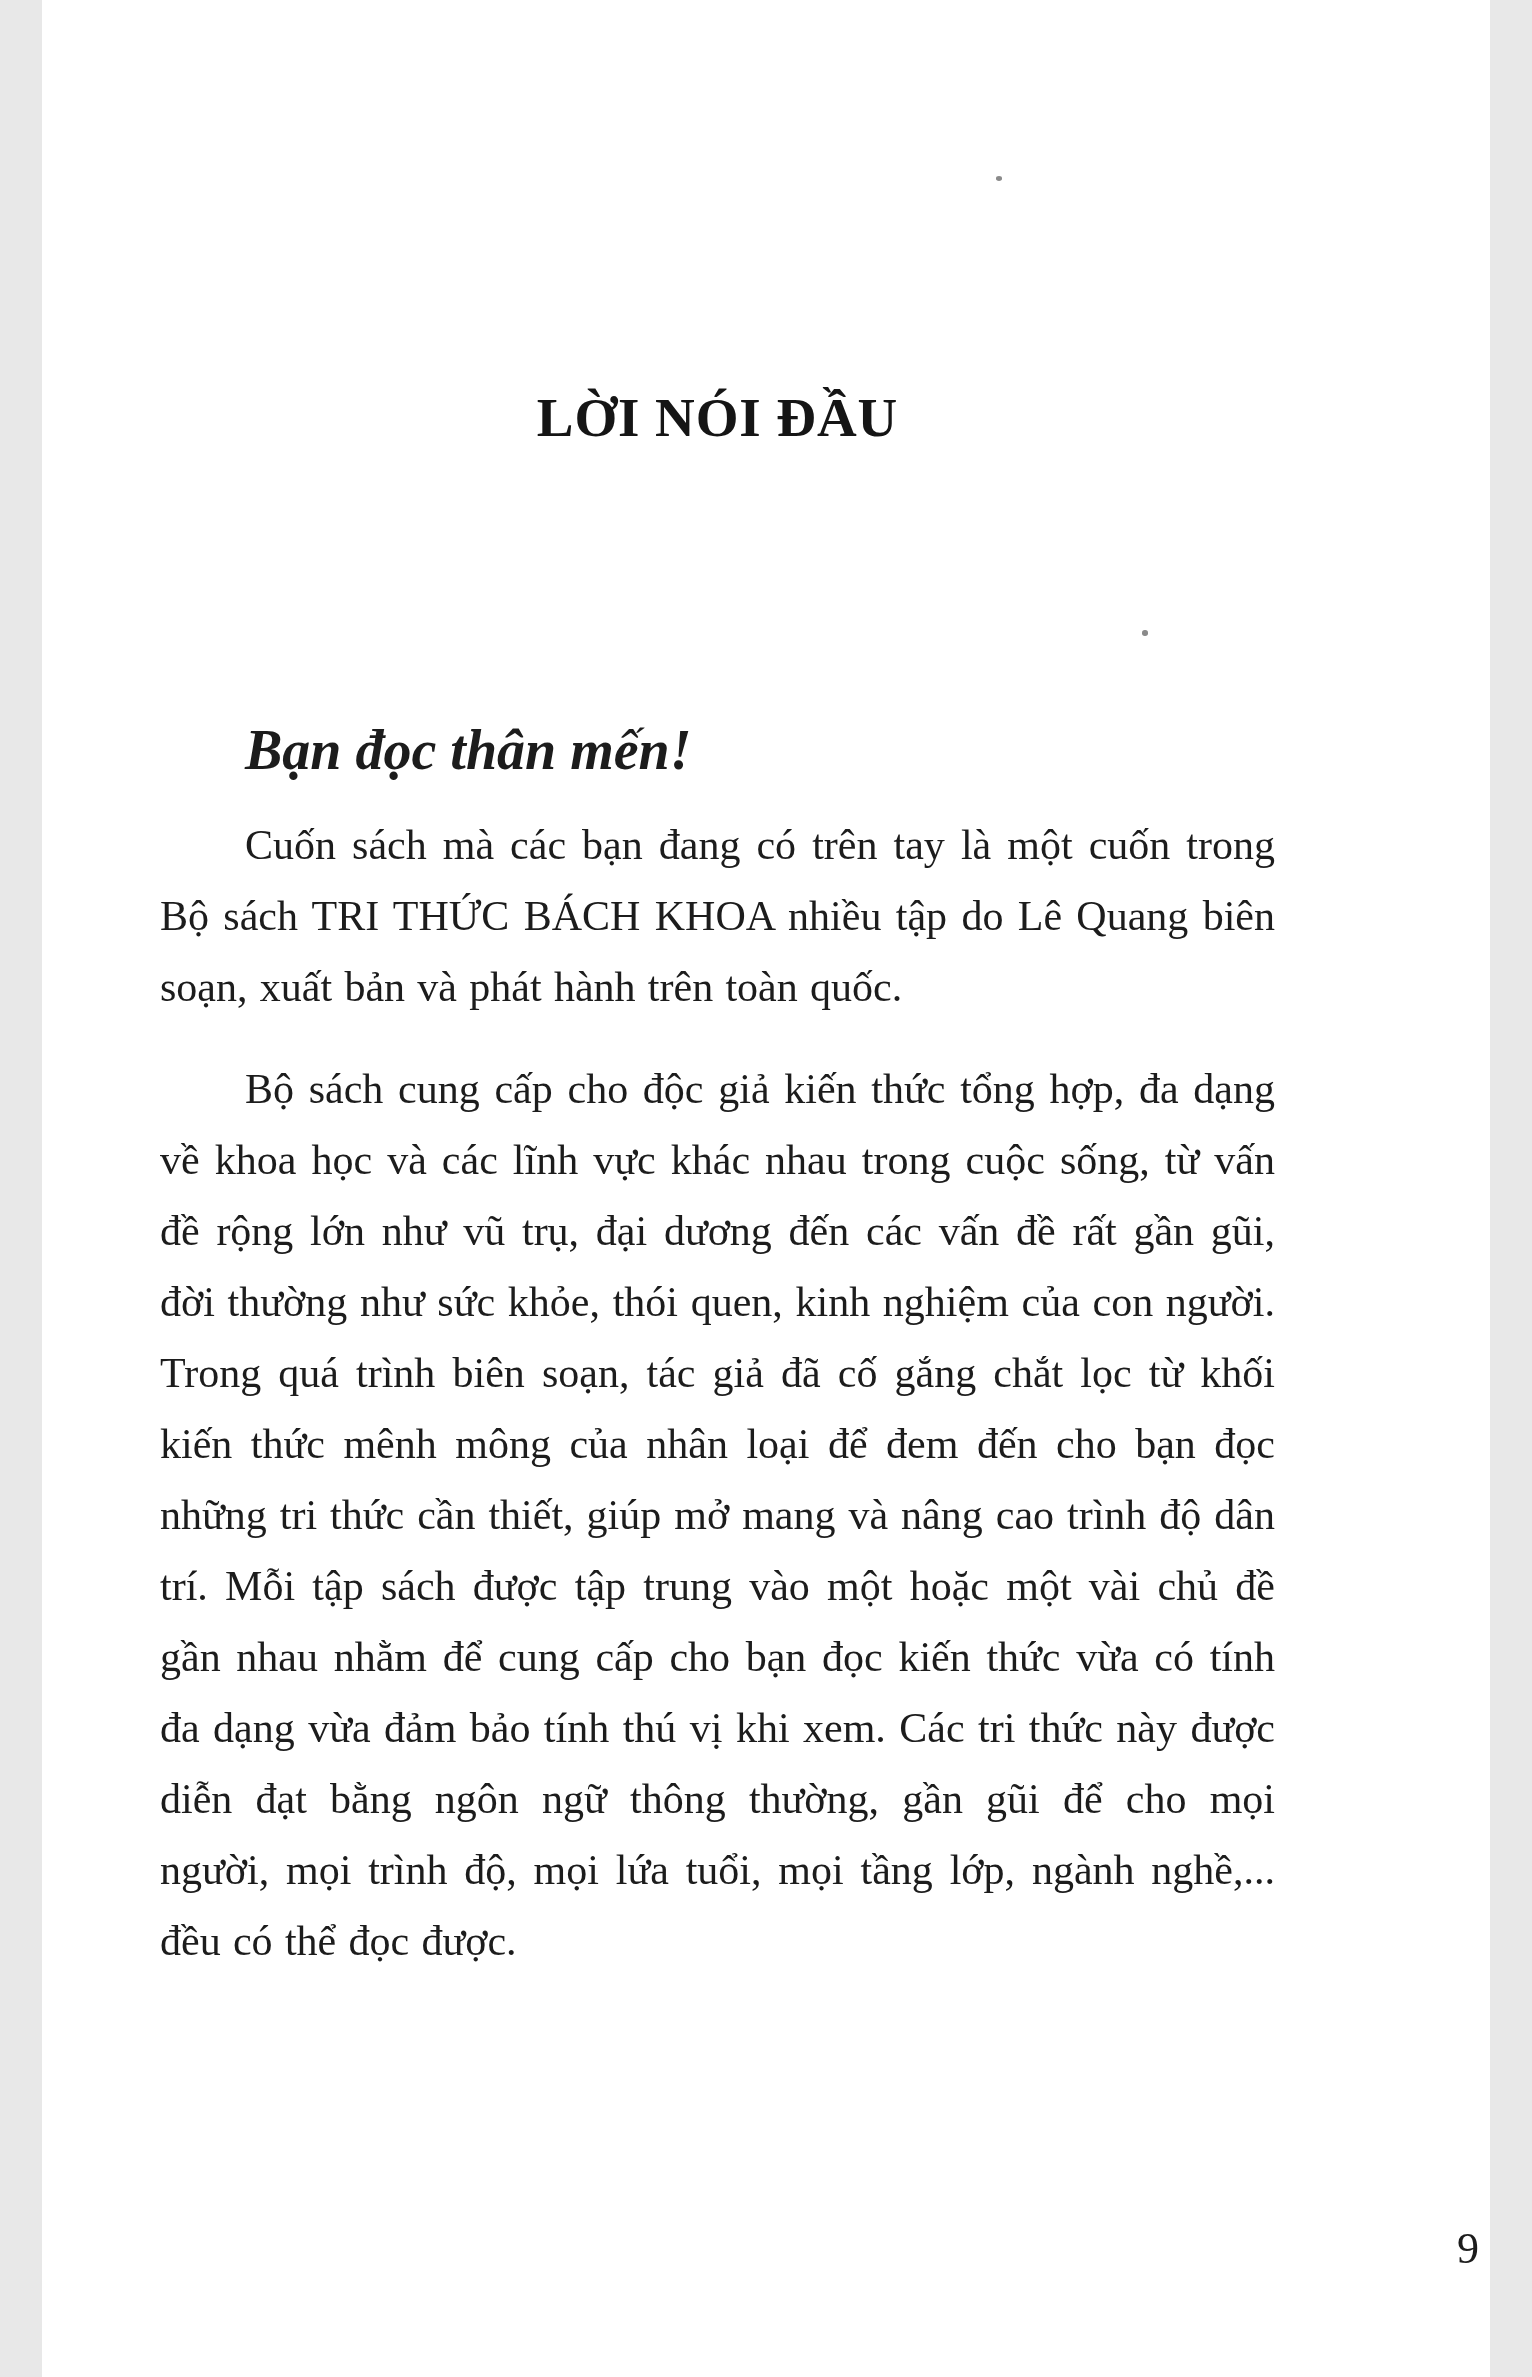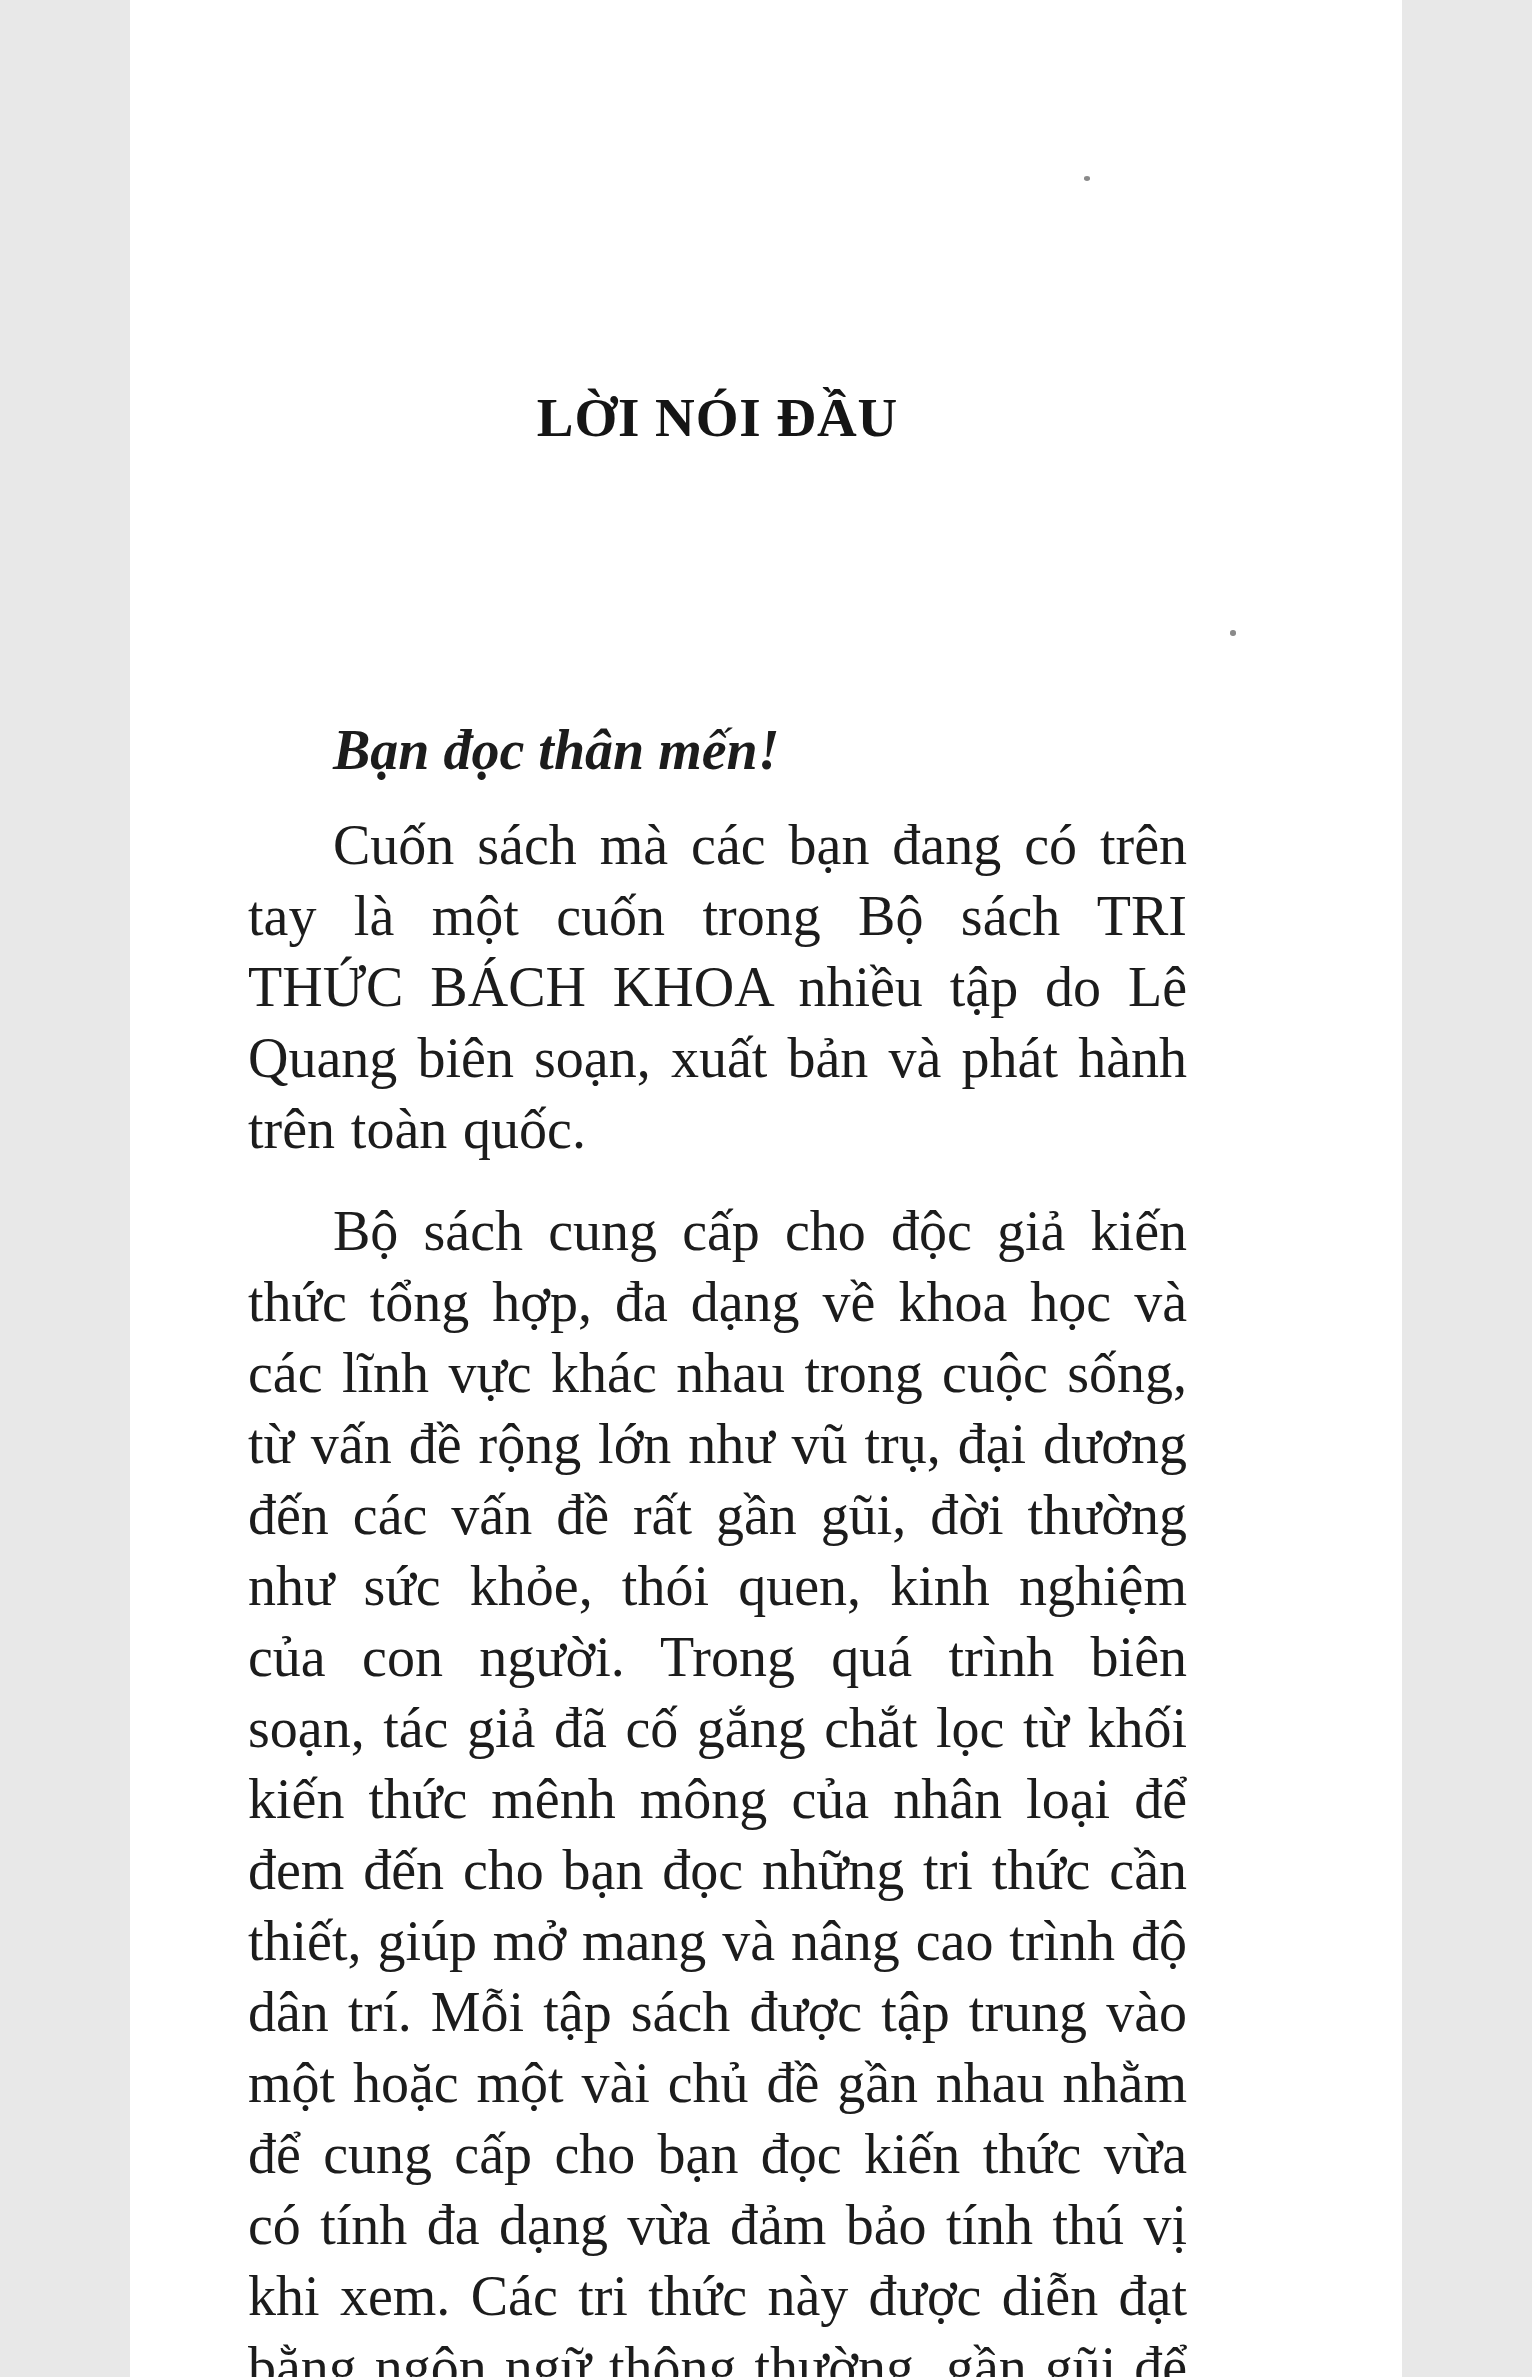--- a/index.html
+++ b/index.html
@@ -2,21 +2,21 @@
 <html style="font-size:14.7px"><head>
 <meta charset="utf-8">
 <style>
   html, body {
     margin: 0;
     padding: 0;
     background: #e8e8e8;
   }
   .page {
     position: relative;
-    width: 1272px;
+    width: 1448px;
     height: 2377px;
     margin: 0 auto;
     background: #ffffff;
     box-sizing: border-box;
     padding: 386px 215px 8px 118px;
     font-family: "Liberation Serif", "DejaVu Serif", serif;
     color: #1c1c1c;
     overflow: hidden;
   }
   .title {
@@ -33,21 +33,21 @@
     font-size: 56px;
     line-height: 71px;
     font-style: italic;
     font-weight: 700;
     text-indent: 85px;
     color: #1c1c1c;
   }
   .salutation { font-weight: 600; }
   .para {
     margin: 24px 0 0 0;
-    font-size: 56px;
+    font-size: 42px;
     line-height: 71px;
     text-align: justify;
     text-justify: inter-word;
     text-indent: 85px;
     color: #1c1c1c;
     word-spacing: 1.8px;
   }
   .para + .para {
     margin-top: 31px;
   }

